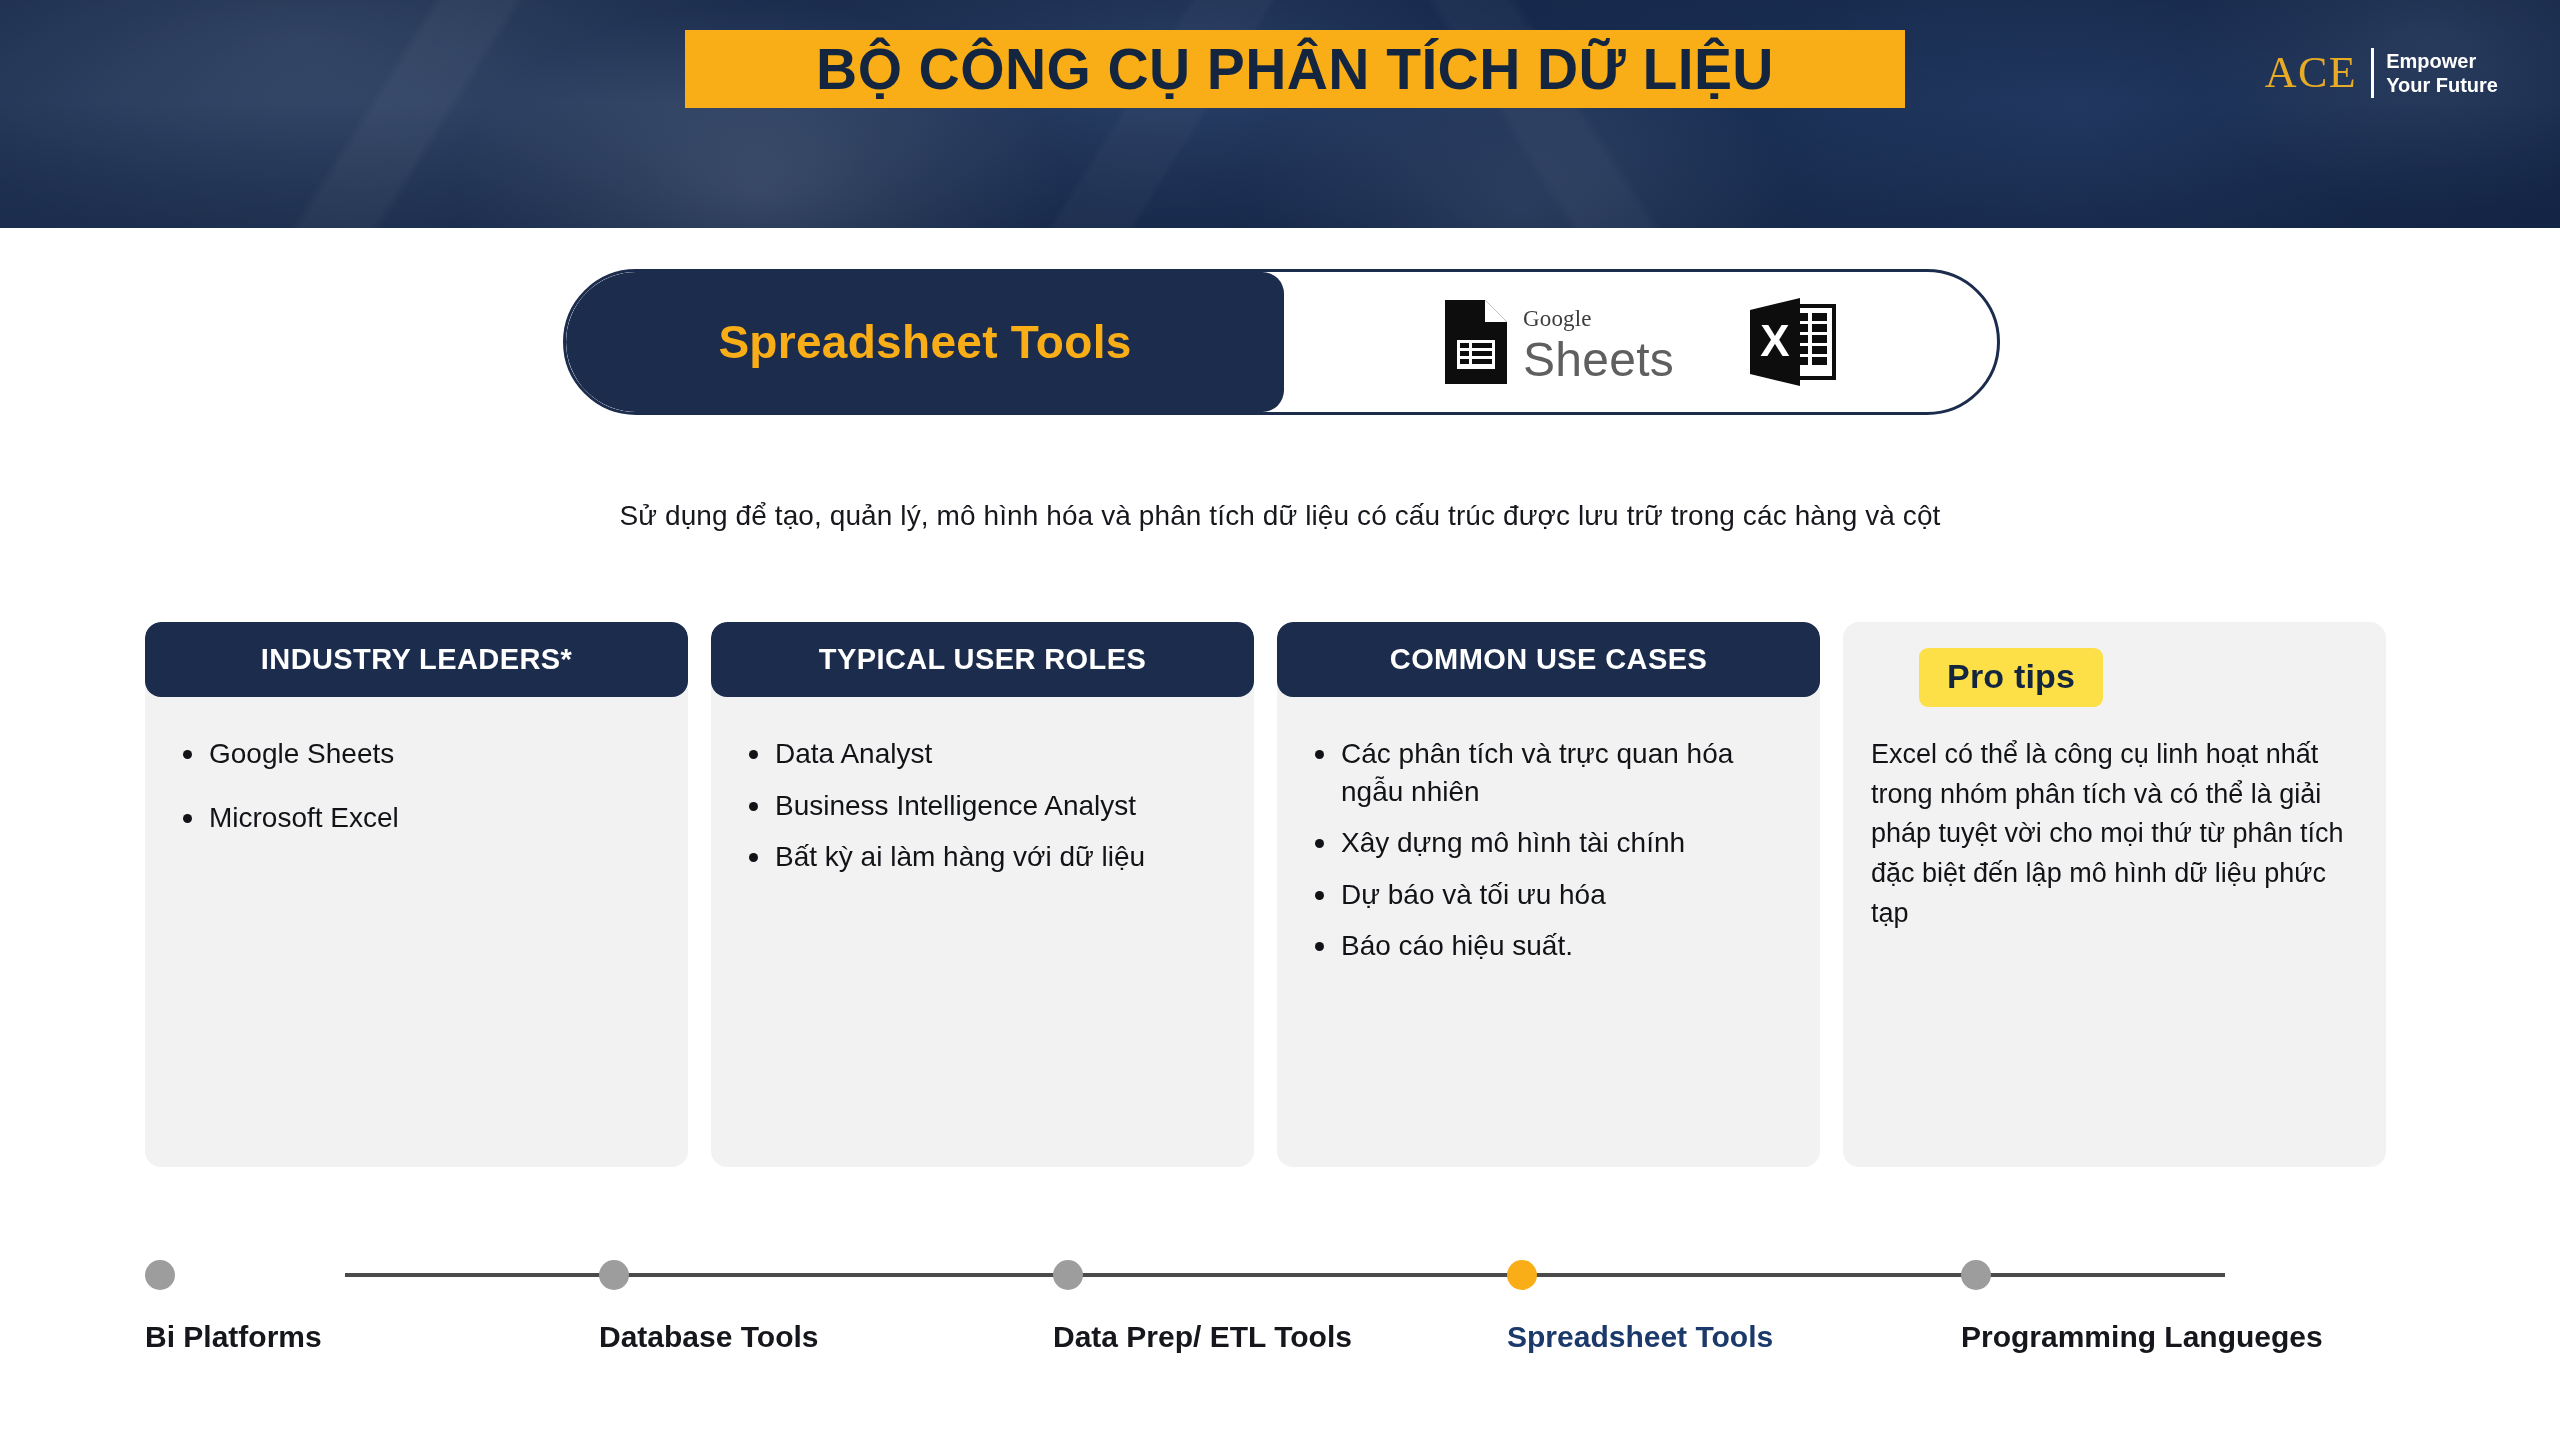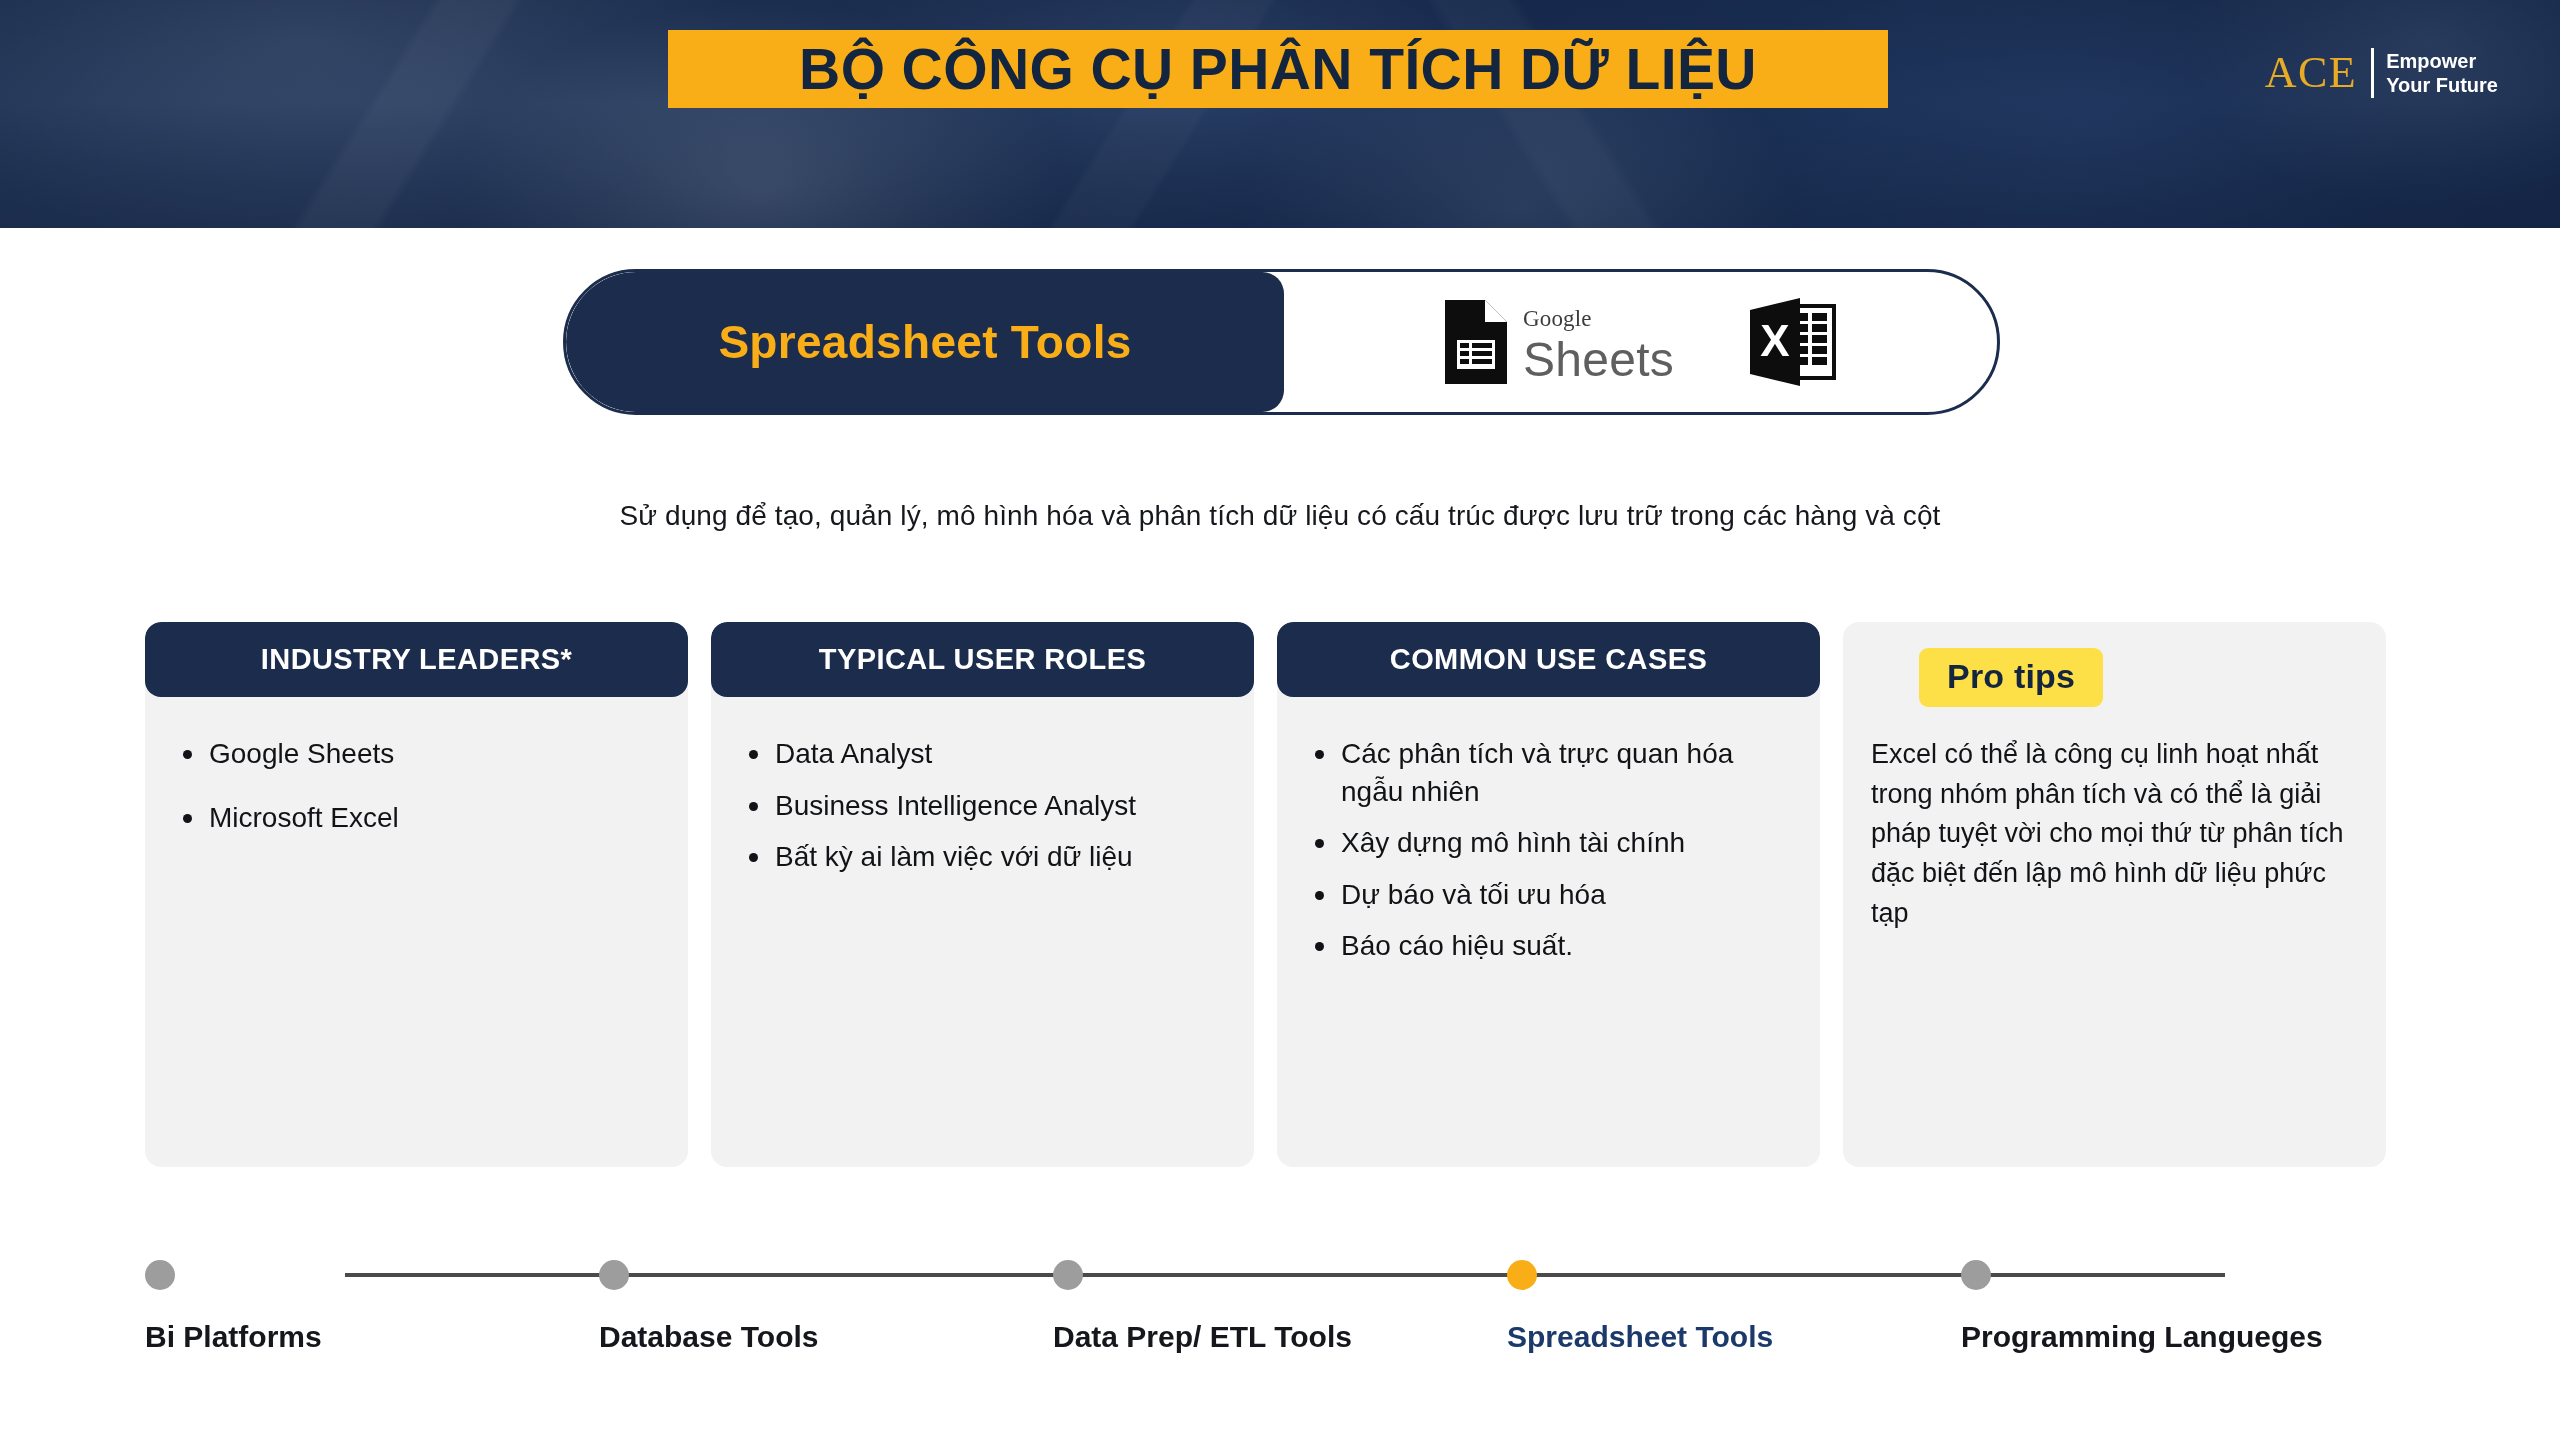--- a/index.html
+++ b/index.html
@@ -31,21 +31,21 @@
     content:""; position:absolute; inset:0;
     background:
       linear-gradient(122deg, transparent 0 16%, rgba(255,255,255,.07) 16.4% 19%, transparent 19.4% 44%,
         rgba(255,255,255,.05) 44.3% 47%, transparent 47.3% 100%),
       linear-gradient(58deg, transparent 0 58%, rgba(255,255,255,.06) 58.5% 61%, transparent 61.5% 100%),
       linear-gradient(180deg, rgba(12,24,48,.30) 0%, rgba(12,24,48,.05) 45%, rgba(12,24,48,.38) 100%);
   }
   .hdr-tint { position:absolute; inset:0; background:rgba(22,40,74,.45); }
 
   .title-band {
-    position:absolute; left:668px; top:30px; width:1220px; height:78px;
+    position:absolute; left:685px; top:30px; width:1220px; height:78px;
     background:#f9ae18; display:flex; align-items:center; justify-content:center;
   }
   .title-band .t {
     font-size:57px; font-weight:bold; color:#13253f;
     letter-spacing:.4px; white-space:nowrap; line-height:1;
   }
 
   .logo { position:absolute; right:62px; top:48px; display:flex; align-items:center; }
   .logo-ace {
     font-family:"Liberation Serif", serif; font-size:44px; color:#e8ab25;
@@ -231,21 +231,21 @@
     </div>
 
     <div class="card wide-bullets">
       <div class="card-head">
         <div class="h">TYPICAL USER ROLES</div>
       </div>
       <div class="card-body">
         <ul class="bullets">
           <li>Data Analyst</li>
           <li>Business Intelligence Analyst</li>
-          <li>Bất kỳ ai làm việc với dữ liệu</li>
+          <li>Bất kỳ ai làm hàng với dữ liệu</li>
         </ul>
       </div>
     </div>
 
     <div class="card wide-bullets">
       <div class="card-head">
         <div class="h">COMMON USE CASES</div>
       </div>
       <div class="card-body">
         <ul class="bullets">

